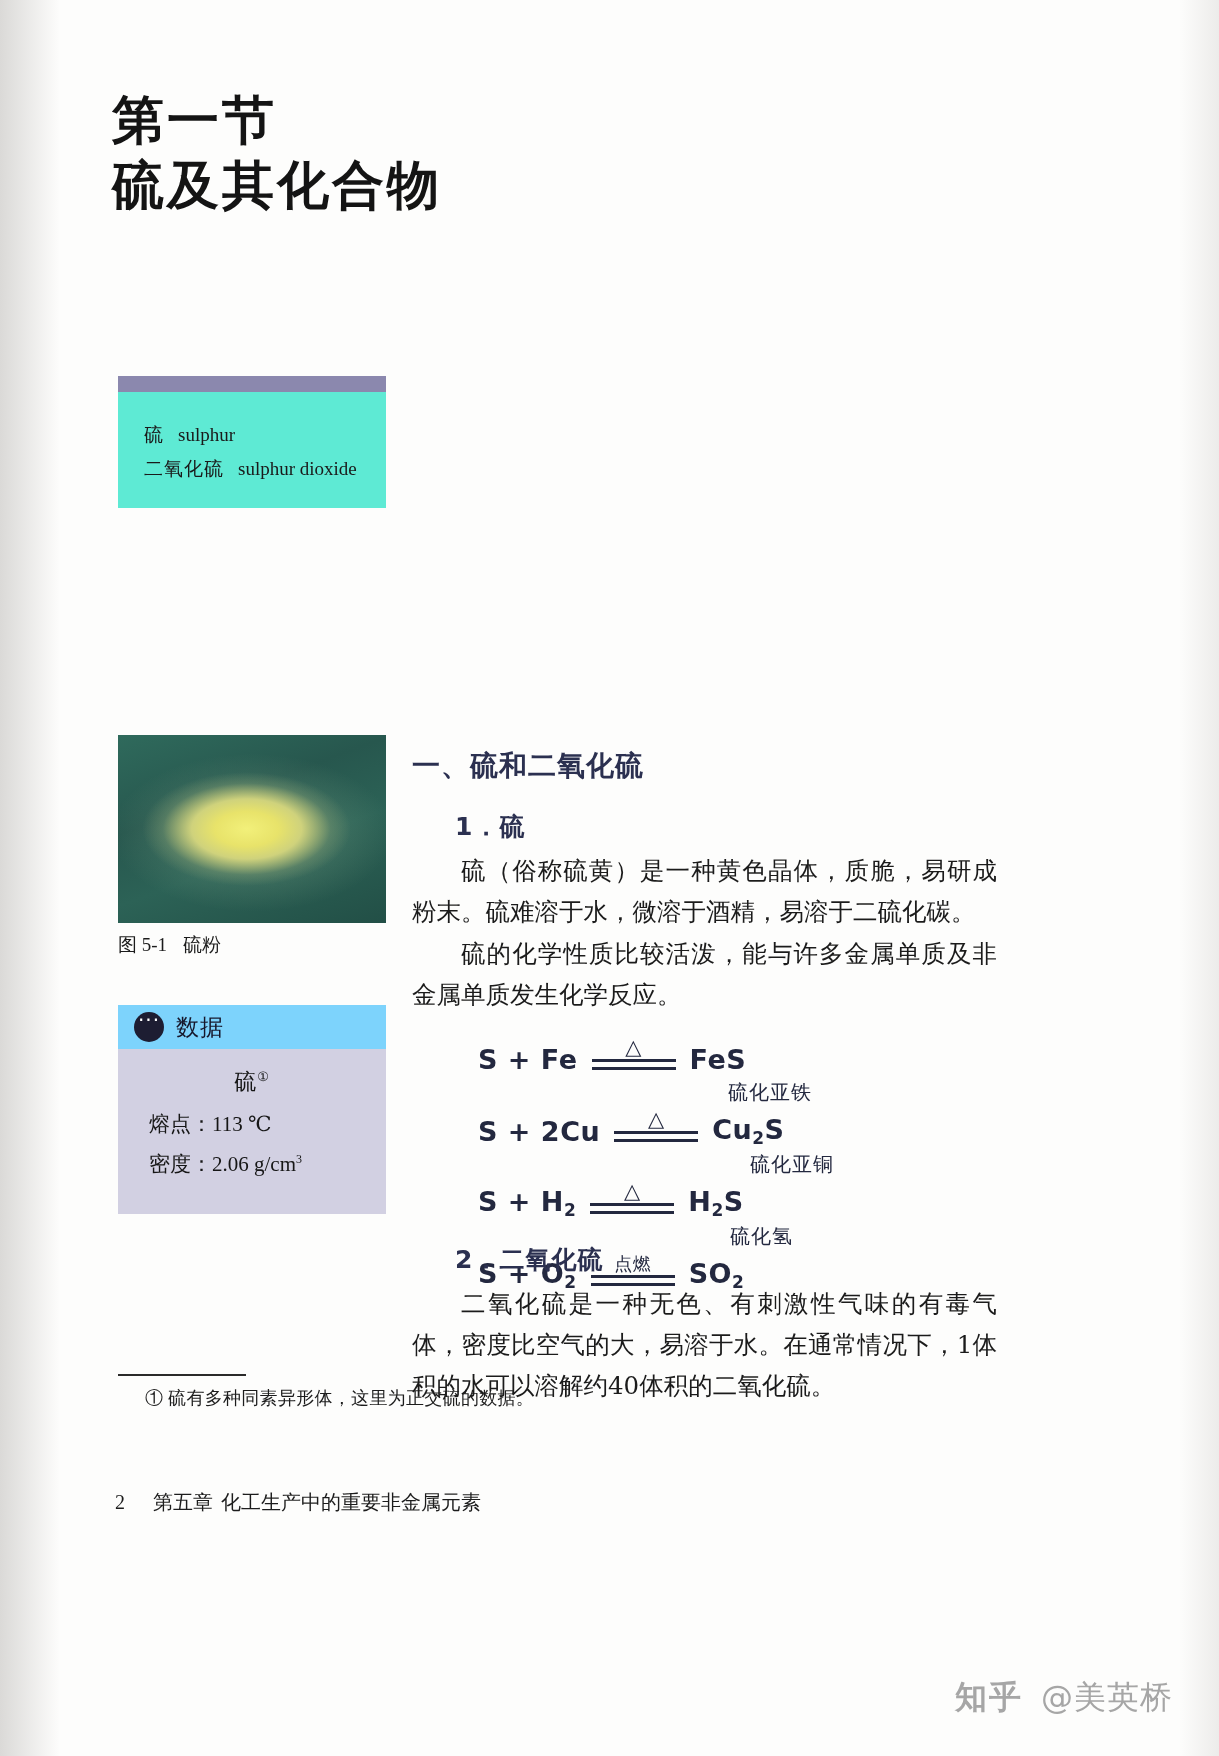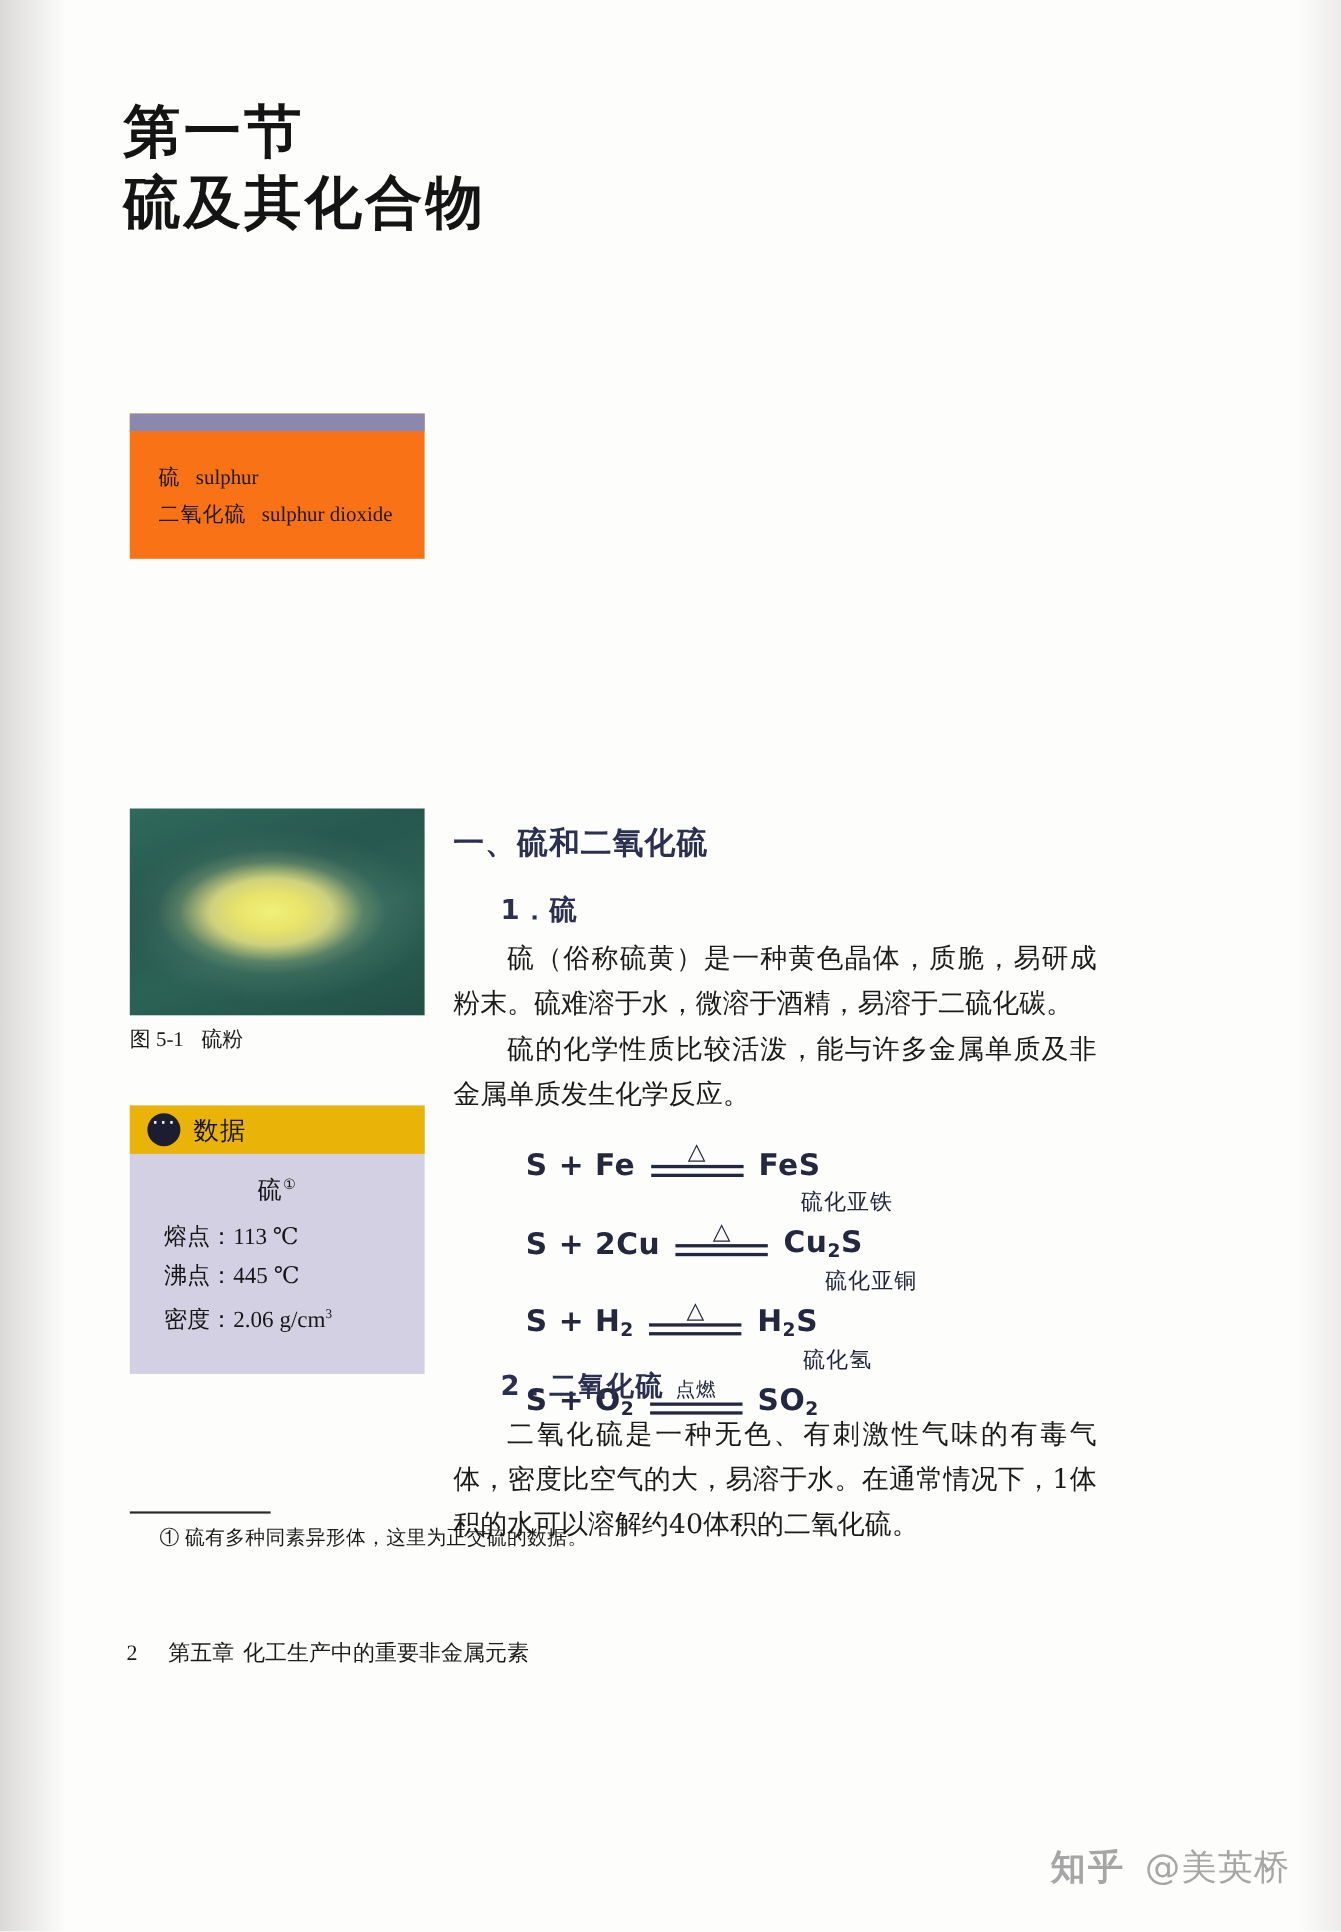--- a/index.html
+++ b/index.html
@@ -59,21 +59,21 @@
     color: #141414;
     font-family: "DejaVu Serif", "Liberation Serif", serif;
   }
 
   
   #vocab-box {
     position: absolute;
     left: 118px;
     top: 376px;
     width: 268px;
-    background: #f97316;
+    background: #5eead4;
   }
   #vocab-box-header {
     height: 16px;
     background: #8b88ae;
   }
   #vocab-box-body {
     padding: 26px 0 22px 26px;
     font-family: "Liberation Serif", "DejaVu Serif", serif;
   }
   .vocab-row {
@@ -197,21 +197,21 @@
   #data-box {
     position: absolute;
     left: 118px;
     top: 1005px;
     width: 268px;
     background: #d2d0e2;
     padding-bottom: 32px;
   }
   #data-box-header {
     height: 44px;
-    background: #eab308;
+    background: #7dd3fc;
     display: flex;
     align-items: center;
     padding-left: 16px;
   }
   #data-box-header-title {
     font-size: 23px;
     color: #16162a;
     margin-left: 12px;
     letter-spacing: 1px;
     font-family: "DejaVu Sans", "Liberation Sans", sans-serif;
@@ -414,23 +414,20 @@
       <span id="data-box-header-title">数据</span>
     </div>
     <div id="data-box-body">
       <div id="data-substance">
         <span>硫</span><sup>①</sup>
       </div>
       <div class="data-row">
         <span>熔点</span>：<span>113 ℃</span>
       </div>
       <div class="data-row">
-        <span>沸点</span>：<span>445 ℃</span>
-      </div>
-      <div class="data-row">
         <span>密度</span>：<span>2.06 g/cm</span><sup>3</sup>
       </div>
     </div>
   </div>
 
   <div id="equations">
 
     <div class="eq-block">
       <div class="eq-main">
         <span class="eq-left">S + Fe</span>

